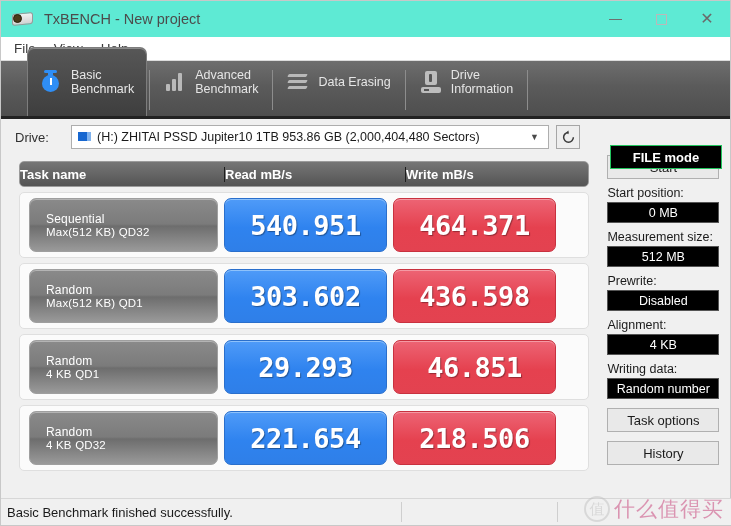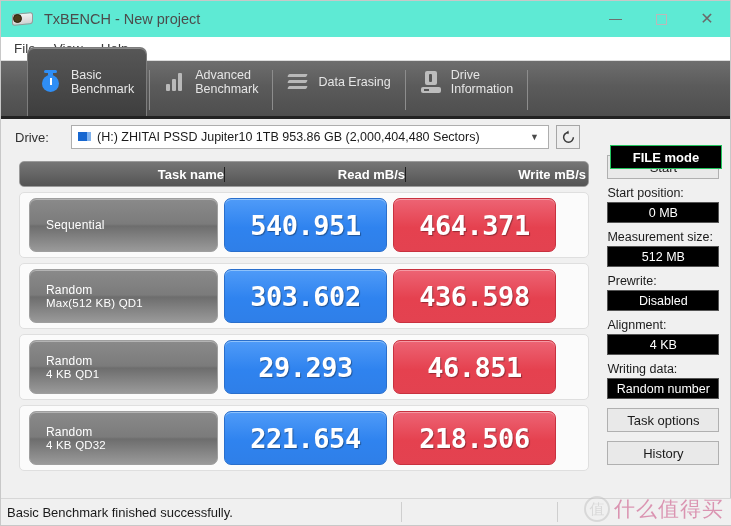--- a/index.html
+++ b/index.html
@@ -124,21 +124,21 @@
   
   .main { display: flex; padding: 0 0 0 0; height: 332px; }
   .results { width: 598px; padding: 6px 8px 0 18px; }
   .table-head {
     height: 26px; border-radius: 5px;
     background: linear-gradient(180deg,#767676 0%,#545454 100%);
     border: 1px solid #9b9b9b;
     display: flex; align-items: center;
     color: #ffffff; font-size: 13px; font-weight: bold;
   }
-  .th { text-align: right; position: relative; }
+  .th { text-align: left; position: relative; }
   .th-task  { width: 204px; }
   .th-read  { width: 181px; border-left: 1px solid #1e1e1e; }
   .th-write { width: 181px; border-left: 1px solid #1e1e1e; }
 
   .row {
     margin-top: 5px; height: 66px;
     background: #fbfbfb; border: 1px solid #dfdfdf; border-radius: 5px;
     display: flex; align-items: center; padding: 0 5px;
   }
   .task-chip {
@@ -315,20 +315,21 @@
     <div class="results">
       <div class="table-head">
         <div class="th th-task">Task name</div>
         <div class="th th-read">Read mB/s</div>
         <div class="th th-write">Write mB/s</div>
       </div>
 
       <div class="row">
         <div class="task-chip">
           <div class="task-l1">Sequential</div>
+          <div class="task-l2">Max(512 KB) QD32</div>
         </div>
         <div class="val val-read">540.951</div>
         <div class="val val-write">464.371</div>
       </div>
 
       <div class="row">
         <div class="task-chip">
           <div class="task-l1">Random</div>
           <div class="task-l2">Max(512 KB) QD1</div>
         </div>

